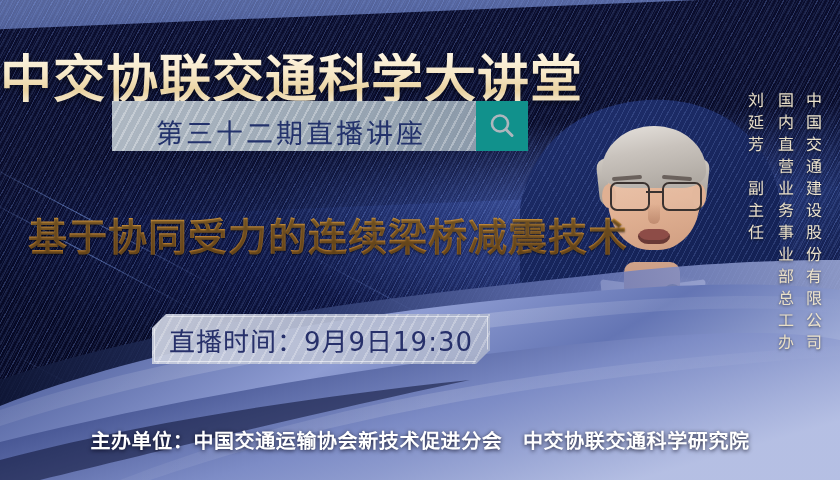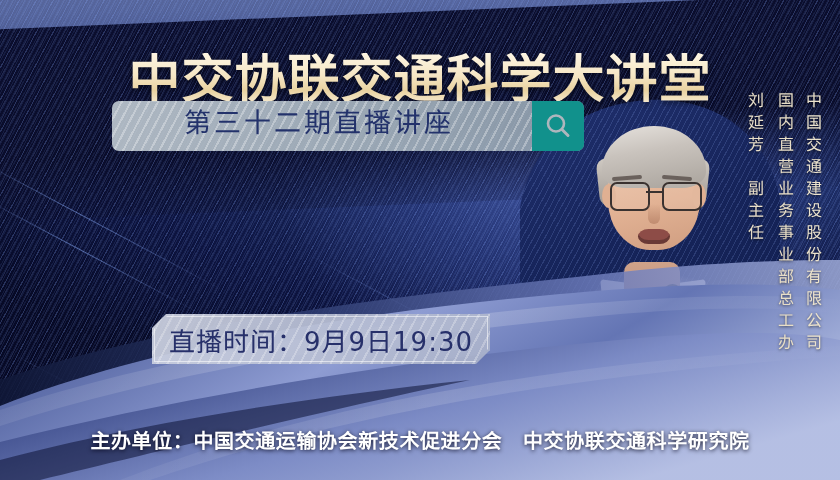--- a/index.html
+++ b/index.html
@@ -145,38 +145,37 @@
   }
   .ph-mic2-head{position:absolute;left:16px;bottom:46px;width:17px;height:23px;
     background:radial-gradient(60% 50% at 40% 32%,#4e4e52,#191a1e);border-radius:9px;}
   .ph-flowers{position:absolute;left:-16px;bottom:-6px;width:250px;height:86px;}
   .fl{position:absolute;border-radius:50%;}
   .ph-podium{position:absolute;left:-10px;bottom:-10px;width:120px;height:46px;
     background:linear-gradient(180deg,#7a2f33,#5a2024);border-radius:8px;transform:rotate(-6deg);}
 
   
   .main-title{
-    position:absolute;left:0;right:0;top:18px;text-align:center;
+    position:absolute;left:0;right:0;top:18px;text-align:left;
     font-family:"DejaVu Sans","Liberation Sans",sans-serif;
     font-weight:700;font-size:52px;letter-spacing:1px;
     line-height:1;
     background:linear-gradient(180deg,#fdf5e2 0%,#f6e7c6 42%,#e9d2a0 72%,#f8edd6 100%);
     -webkit-background-clip:text;background-clip:text;
     color:transparent;-webkit-text-fill-color:transparent;
     filter:drop-shadow(0 2px 3px rgba(0,0,0,.55));
     white-space:nowrap;
   }
 
   
   .sub-bar{
-    position:absolute;left:112px;top:101px;width:472px;height:50px;
+    position:absolute;left:112px;top:101px;width:416px;height:50px;
     background:linear-gradient(100deg,rgba(186,196,205,.93) 0%,rgba(168,182,193,.90) 55%,rgba(150,166,180,.88) 100%);
-    display:flex;align-items:flex-start;
+    display:flex;align-items:flex-end;
     overflow:hidden;
-    border-radius:7px;
   }
   .sub-bar::before{
     content:"";position:absolute;inset:0;
     background-image:repeating-linear-gradient(118deg,rgba(255,255,255,.30) 0 2px,rgba(255,255,255,0) 2px 8px);
     pointer-events:none;
   }
   .sub-text{
     position:relative;z-index:2;
     flex:1;text-align:center;
     font-family:"DejaVu Sans","Liberation Sans",sans-serif;
@@ -370,20 +369,21 @@
   <div class="sub-bar">
     <div class="sub-text">第三十二期直播讲座</div>
     <div class="sub-search">
       <svg width="30" height="30" viewBox="0 0 30 30">
         <circle cx="13" cy="12.5" r="8" fill="none" stroke="#aeb6bd" stroke-width="2.6"></circle>
         <line x1="19" y1="18.5" x2="25" y2="24.5" stroke="#aeb6bd" stroke-width="3" stroke-linecap="round"></line>
       </svg>
     </div>
   </div>
 
+  <div class="headline">基于协同受力的连续梁桥减震技术</div>
 
   <div class="time-box">
     <span class="time-text">直播时间：9月9日19:30</span>
   </div>
 
   <div class="vcols">
     <div class="vcol c3">刘延芳　副主任</div>
     <div class="vcol c2">国内直营业务事业部总工办</div>
     <div class="vcol c1">中国交通建设股份有限公司</div>
   </div>

